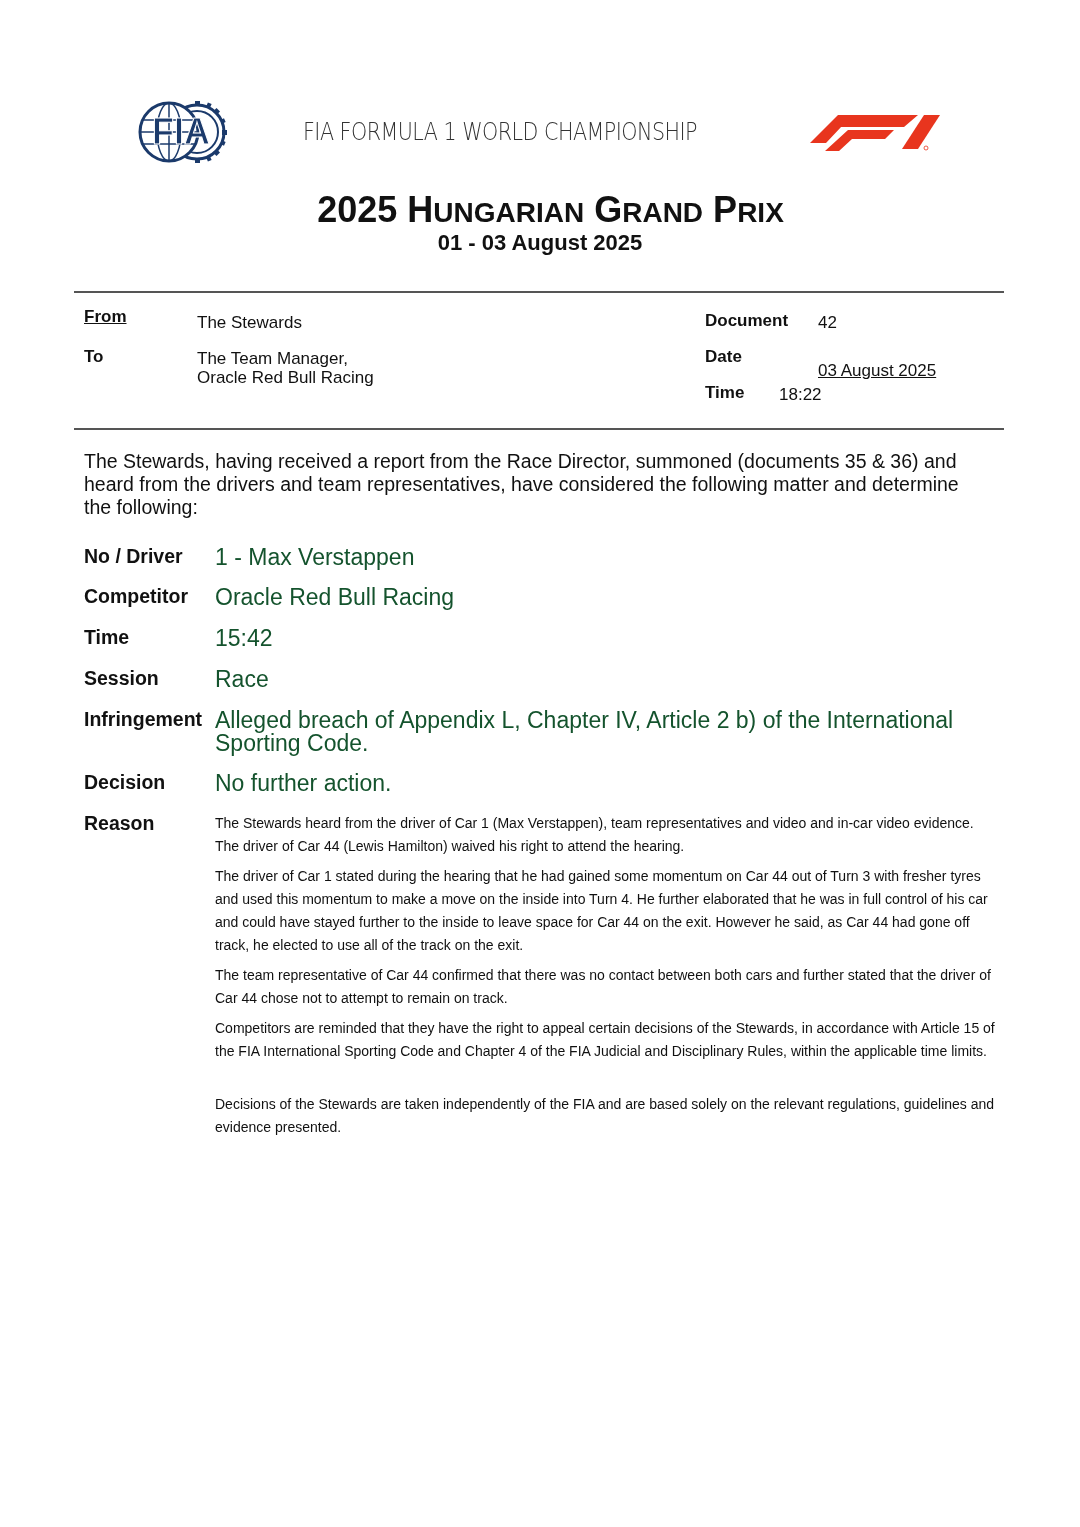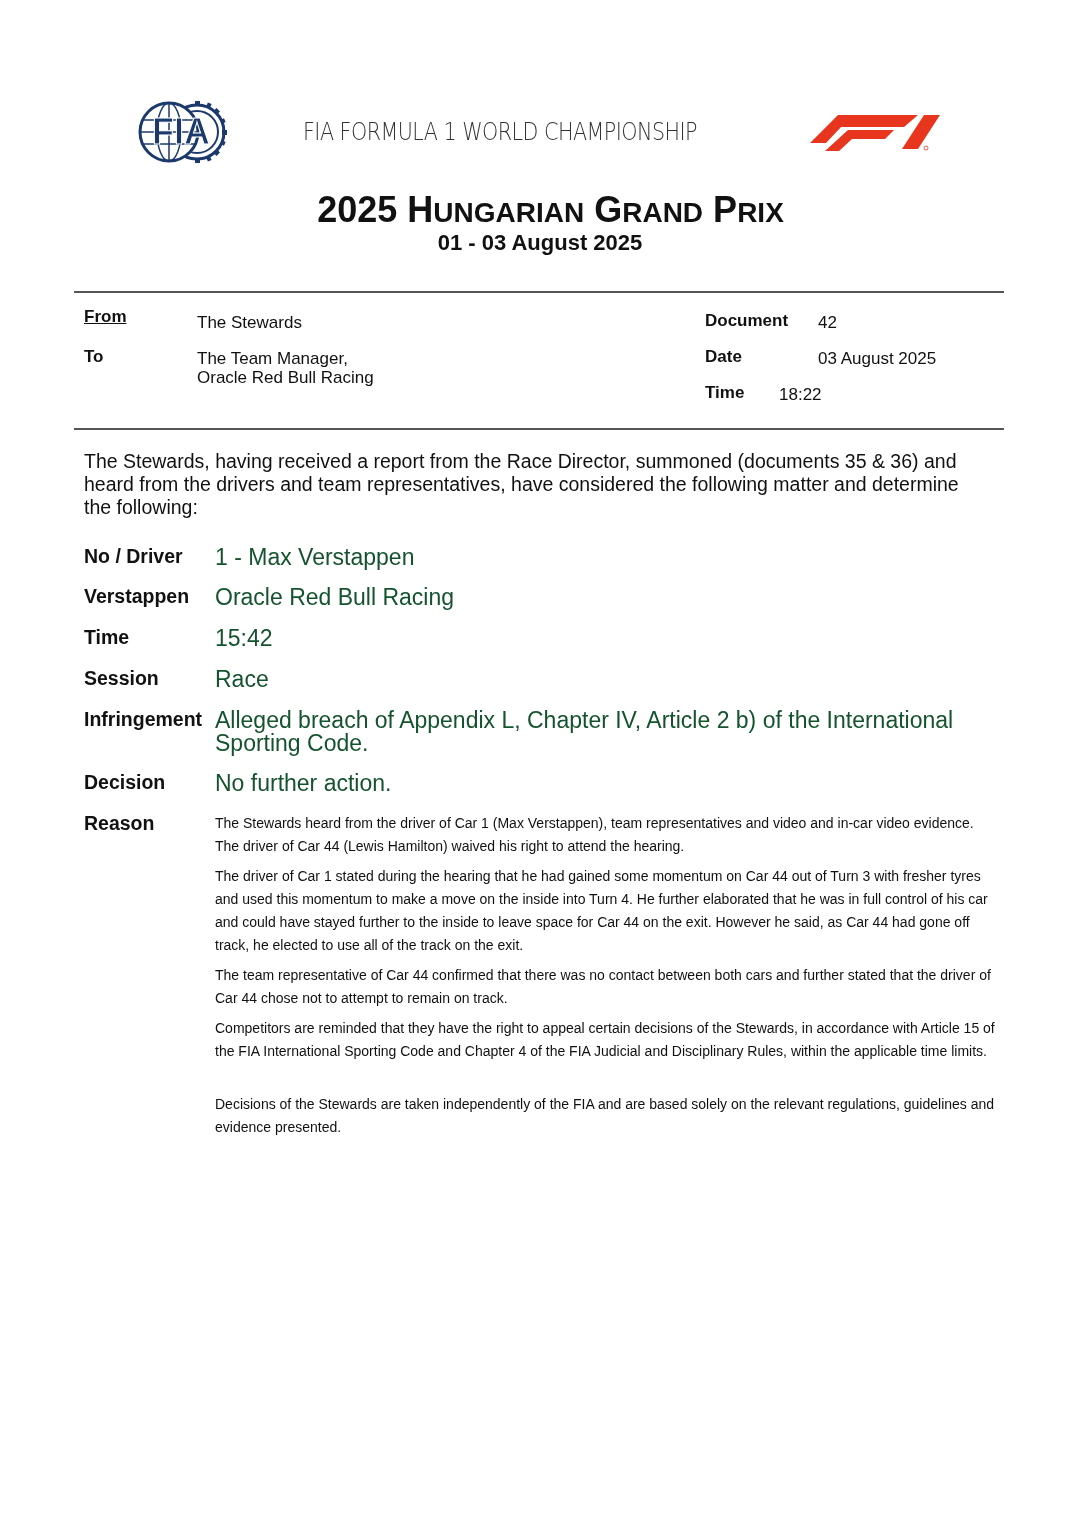--- a/index.html
+++ b/index.html
@@ -203,33 +203,33 @@
 <div class="meta-value" style="left:197px; top:313px;">The Stewards</div>
 
 <div class="meta-label" style="left:84px; top:347px;">To</div>
 <div class="meta-value" style="left:197px; top:349px;">The Team Manager,</div>
 <div class="meta-value" style="left:197px; top:368px;">Oracle Red Bull Racing</div>
 
 <div class="meta-label" style="left:705px; top:311px;">Document</div>
 <div class="meta-value" style="left:818px; top:313px;">42</div>
 
 <div class="meta-label" style="left:705px; top:347px;">Date</div>
-<div class="meta-value" style="left:818px; top:349px;">03 August 2025</div>
+<div class="meta-value" style="left:818px; top:361px;text-decoration:underline;">03 August 2025</div>
 
 <div class="meta-label" style="left:705px; top:383px;">Time</div>
 <div class="meta-value" style="left:779px; top:385px;">18:22</div>
 
 <div class="rule bottom"></div>
 
 <div class="intro">The Stewards, having received a report from the Race Director, summoned (documents 35 &amp; 36) and heard from the drivers and team representatives, have considered the following matter and determine the following:</div>
 
 <div class="field-label" style="top:545px;">No / Driver</div>
 <div class="field-value" style="top:546px;">1 - Max Verstappen</div>
 
-<div class="field-label" style="top:585px;">Verstappen</div>
+<div class="field-label" style="top:585px;">Competitor</div>
 <div class="field-value" style="top:586px;">Oracle Red Bull Racing</div>
 
 <div class="field-label" style="top:626px;">Time</div>
 <div class="field-value" style="top:627px;">15:42</div>
 
 <div class="field-label" style="top:667px;">Session</div>
 <div class="field-value" style="top:668px;">Race</div>
 
 <div class="field-label" style="top:708px;">Infringement</div>
 <div class="field-value" style="top:709px;">Alleged breach of Appendix L, Chapter IV, Article 2 b) of the International Sporting Code.</div>

